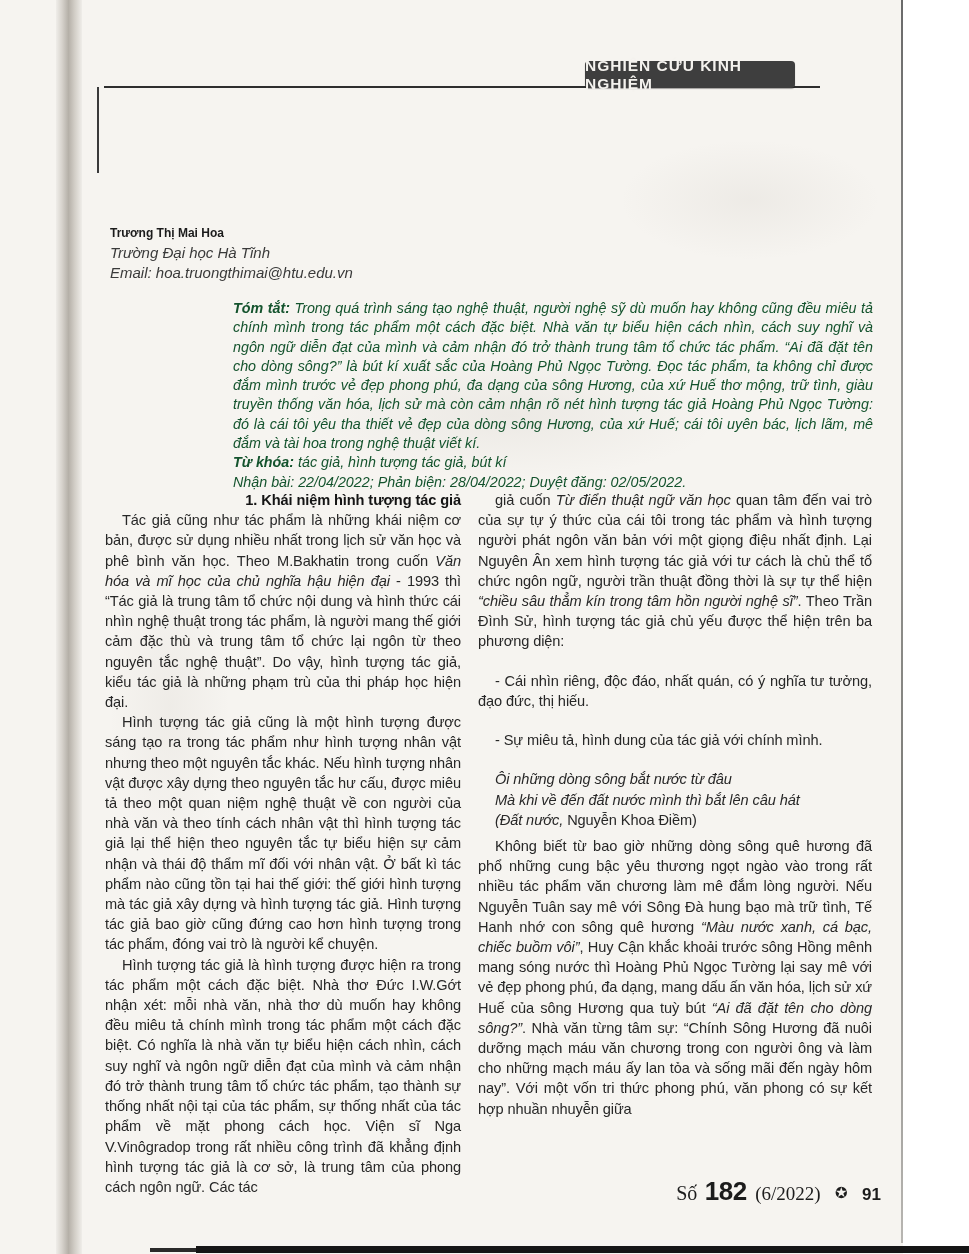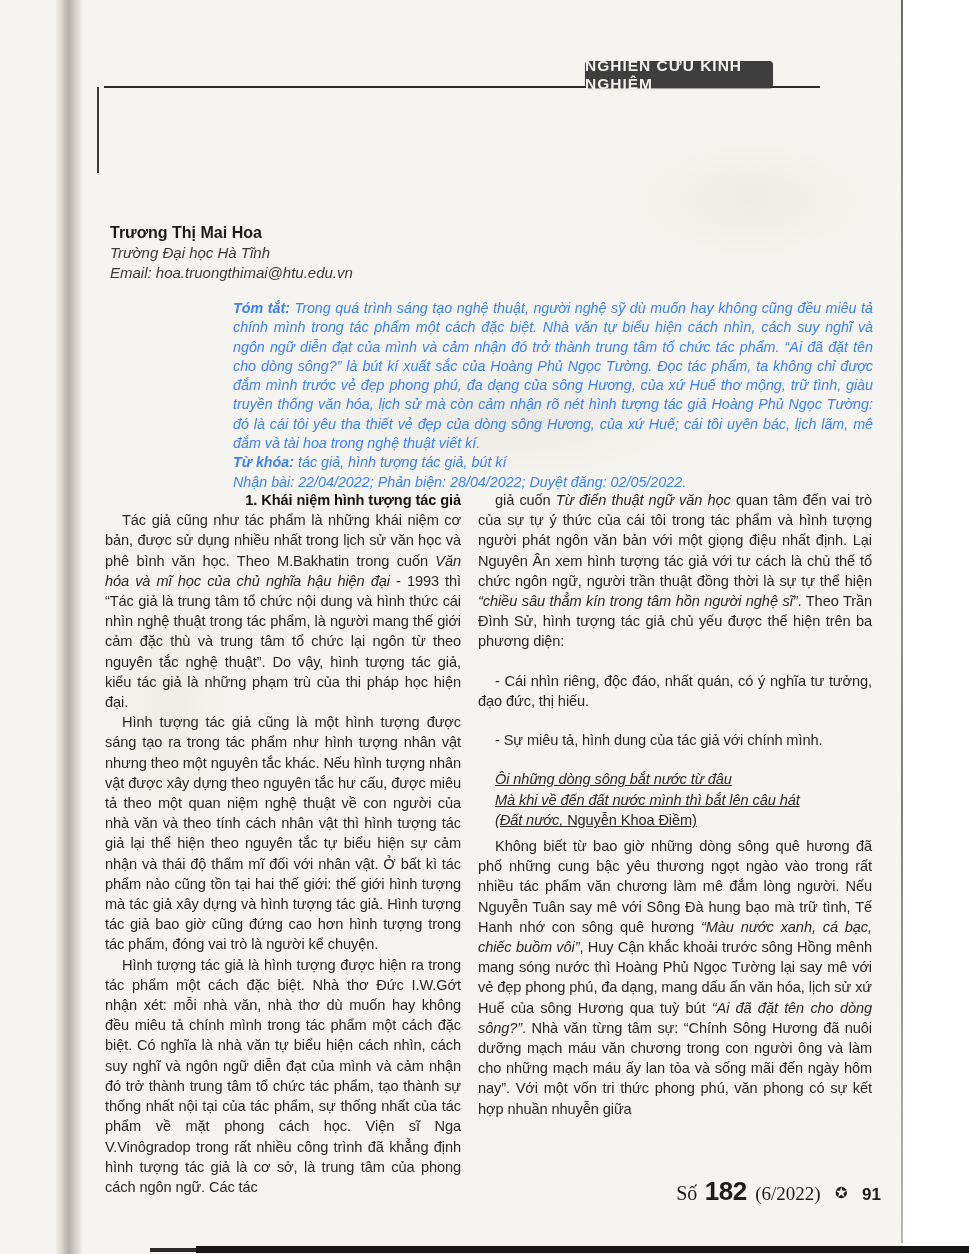--- a/index.html
+++ b/index.html
@@ -10,46 +10,46 @@
            background:linear-gradient(90deg,#efede9 0%,#d8d4ce 22%,#b5b0a8 48%,#d2cec7 72%,#efede9 100%);}
   .page-edge{position:absolute;left:901px;top:0;width:2px;height:1243px;
              background:linear-gradient(#6a6a6a,#9a9a96 35%,#7d7d79 65%,#b8b6b2 100%);}
   .smudge{position:absolute;border-radius:50%;pointer-events:none;}
   .smudge.s1{left:300px;top:350px;width:420px;height:130px;background:radial-gradient(closest-side,rgba(150,140,128,.10),rgba(150,140,128,0));}
   .smudge.s2{left:620px;top:140px;width:260px;height:120px;background:radial-gradient(closest-side,rgba(150,140,128,.09),rgba(150,140,128,0));}
   .smudge.s3{left:110px;top:560px;width:120px;height:300px;background:radial-gradient(closest-side,rgba(150,140,128,.08),rgba(150,140,128,0));}
 
   .top-rule{position:absolute;left:104px;top:86px;width:716px;height:2px;background:#2e2e2e;}
   .left-rule{position:absolute;left:97px;top:87px;width:2px;height:86px;background:#3a3a3a;}
-  .badge{position:absolute;left:585px;top:61px;width:188px;height:27px;background:#3e3e3e;
+  .badge{position:absolute;left:585px;top:61px;width:210px;height:27px;background:#3e3e3e;
          border-radius:4px;color:#f4f2ee;display:flex;align-items:center;justify-content:center;
          font-weight:700;font-size:15.5px;letter-spacing:1px;box-shadow:0 1px 1px rgba(0,0,0,.35);}
 
   .title{position:absolute;left:100px;top:121px;width:775px;text-align:center;color:#171717;}
   .title-line{display:block;white-space:nowrap;font-weight:700;font-size:34px;line-height:46px;
               transform:scaleX(.53);transform-origin:50% 50%;letter-spacing:0px;}
 
   .author{position:absolute;left:110px;top:223px;width:420px;font-size:15px;line-height:20px;color:#2b2b2b;}
-  .author .name{font-weight:700;font-size:16px;color:#1b1b1b;}
+  .author .name{font-weight:700;font-size:12px;color:#1b1b1b;}
   .author .aff,.author .email{font-style:italic;color:#3a3a3a;}
 
   .abstract{position:absolute;left:233px;top:299px;width:640px;font-style:italic;
-            font-size:14.3px;line-height:19.3px;color:#3b82f6;text-align:justify;}
+            font-size:14.3px;line-height:19.3px;color:#14532d;text-align:justify;}
   .abstract p{margin:0;}
 
   .col{position:absolute;top:490px;font-size:14.6px;line-height:20.2px;text-align:justify;
        letter-spacing:-0.1px;color:#272727;}
   .col-left{left:105px;width:356px;}
   .col-right{left:478px;width:394px;}
   .col p{margin:0;text-indent:17px;}
   .col p.h{font-weight:700;color:#141414;text-align:right;}
   .col p.h2{margin-top:8px;margin-bottom:3px;}
   .col p.bullet{margin:19px 0;}
   .poem{margin:2px 0 5px 0;}
-  .poem-line{padding-left:17px;line-height:20.6px;text-decoration:underline;}
+  .poem-line{padding-left:17px;line-height:20.6px;}
   .i{font-style:italic;}
   .bi{font-weight:700;font-style:italic;}
 
   .footer{position:absolute;right:88px;top:1176px;white-space:nowrap;color:#1c1c1c;}
   .f-so{font-family:"Liberation Serif",serif;font-size:20px;}
   .f-num{font-weight:700;font-size:26px;letter-spacing:-0.5px;margin-left:3px;}
   .f-date{font-family:"Liberation Serif",serif;font-size:19px;margin-left:4px;}
   .f-star{font-size:15px;margin-left:10px;position:relative;top:-2px;}
   .f-page{font-weight:700;font-size:17px;margin-left:10px;}
 

